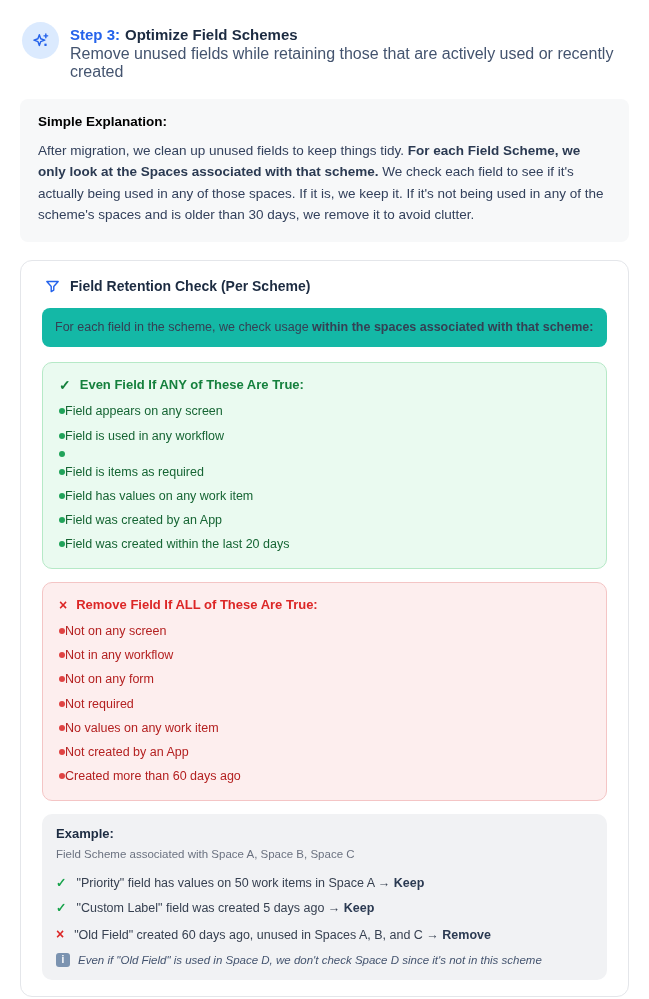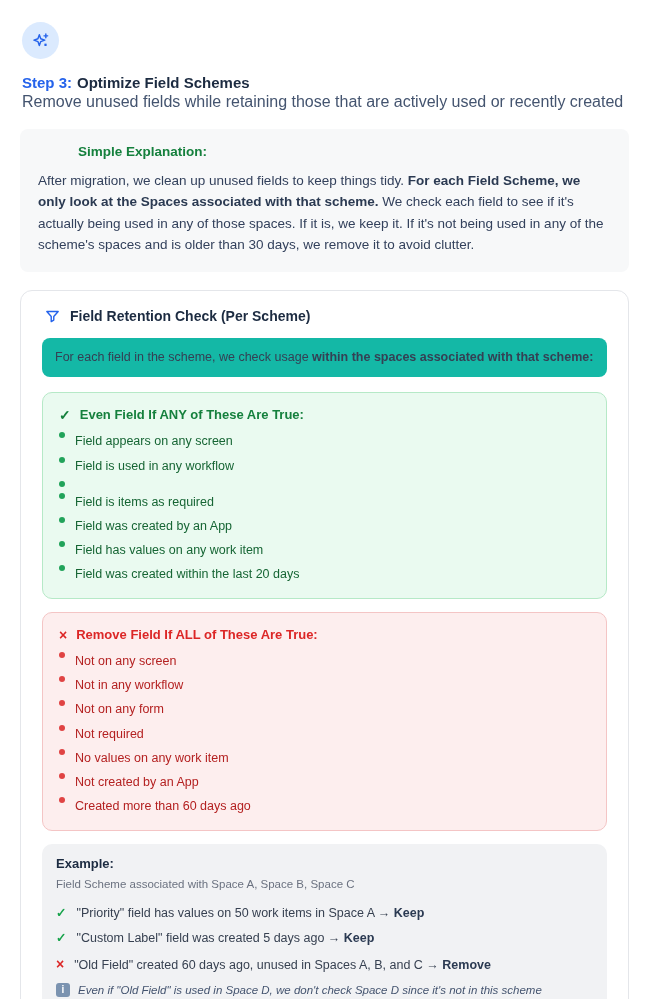--- a/index.html
+++ b/index.html
@@ -9,37 +9,37 @@
     color: #172b4d;
   }
   .page {
     width: 649px;
     min-height: 999px;
     background: #fff;
     padding: 18px 20px 22px 20px;
   }
 
   
-  .header { display: flex; gap: 11px; align-items: flex-start; margin: 4px 0 18px 2px; flex-direction: column; }
+  .header { display: flex; gap: 11px; align-items: flex-start; margin: 4px 0 18px 2px; }
   .header-icon {
     width: 37px; height: 37px; border-radius: 50%;
     background: #dbeafe; flex: 0 0 auto;
     display: flex; align-items: center; justify-content: center;
   }
   .title-line { font-size: 15px; font-weight: bold; line-height: 1.3; padding-top: 3px; }
   .step-label { color: #2563eb; margin-right: 5px; }
   .title-text { color: #1c2b41; }
   .subtitle { font-size: 16px; color: #44546f; }
 
   
   .explain-box {
     background: #f7f8f9; border-radius: 8px;
     padding: 15px 18px 16px; margin-bottom: 18px;
   }
-  .explain-title { font-size: 13.5px; font-weight: bold; color: #15803d; margin-bottom: 11px; margin-left: 40px; }
+  .explain-title { font-size: 13.5px; font-weight: bold; color: #000000; margin-bottom: 11px; }
   .explain-body { font-size: 13.5px; line-height: 1.6; color: #33415c; }
   .explain-body strong { color: #2b3a52; }
 
   
   .card {
     border: 1px solid #e4e6ea; border-radius: 12px;
     padding: 15px 21px 16px; margin-bottom: 16px; background: #fff;
   }
   .card-header { display: flex; align-items: center; gap: 9px; margin: 2px 0 13px 2px; }
   .card-title { font-size: 14px; font-weight: bold; color: #1c2b41; }
@@ -48,21 +48,21 @@
     font-size: 12.5px; color: #344054; margin-bottom: 15px; line-height: 1.4;
   }
 
   .rule-box { border-radius: 10px; padding: 12px 14px 12px; margin-bottom: 13px; }
   .rule-box.keep { background: #eafaf0; border: 1px solid #b6e9c7; }
   .rule-box.remove { background: #fdeeee; border: 1px solid #f4c5c5; }
   .rule-header { display: flex; align-items: center; gap: 9px; margin: 2px 0 7px 2px; font-size: 13px; font-weight: bold; }
   .keep .rule-header { color: #15803d; }
   .remove .rule-header { color: #dc2626; }
   .rule-mark { font-size: 14px; font-weight: bold; line-height: 1; }
-  .rule-item { display: flex; gap: 10px; padding: 3px 0 3px 2px; font-size: 12.5px; line-height: 1.45; }
+  .rule-item { display: flex; align-items: center; padding: 3px 0 3px 2px; font-size: 12.5px; line-height: 1.45; }
   .keep .rule-item { color: #166534; }
   .remove .rule-item { color: #b42121; }
   .dot { width: 6px; height: 6px; border-radius: 50%; flex: 0 0 auto; }
   .keep .dot { background: #21a35a; }
   .remove .dot { background: #e04343; }
 
   .example-box { background: #f1f2f4; border-radius: 10px; padding: 12px 14px 13px; }
   .example-title { font-size: 13px; font-weight: bold; color: #1c2b41; margin-bottom: 7px; }
   .example-sub { font-size: 11.5px; color: #6b7280; margin-bottom: 10px; }
   .example-row { display: flex; align-items: baseline; gap: 10px; padding: 3.5px 0; font-size: 12.5px; color: #374151; line-height: 1.45; }
@@ -134,25 +134,25 @@
         </div>
       <div class="rule-item">
           <span class="dot"></span>
         </div>
       <div class="rule-item">
           <span class="dot"></span>
           <span>Field is items as required</span>
         </div>
       <div class="rule-item">
           <span class="dot"></span>
+          <span>Field has values on any work item</span>
+        </div>
+      <div class="rule-item">
+          <span class="dot"></span>
           <span>Field was created by an App</span>
-        </div>
-      <div class="rule-item">
-          <span class="dot"></span>
-          <span>Field has values on any work item</span>
         </div>
       <div class="rule-item">
           <span class="dot"></span>
           <span>Field was created within the last 20 days</span>
         </div>
     </div>
 
     <div class="rule-box remove">
       <div class="rule-header">
         <span class="rule-mark">×</span>

